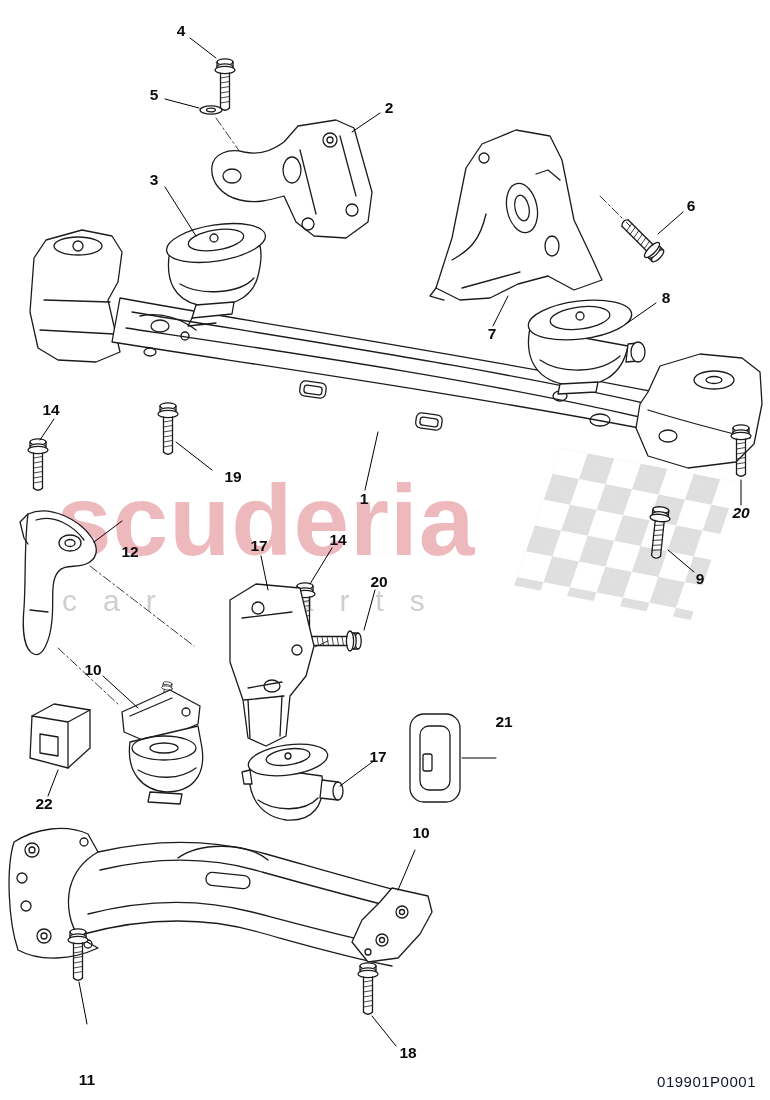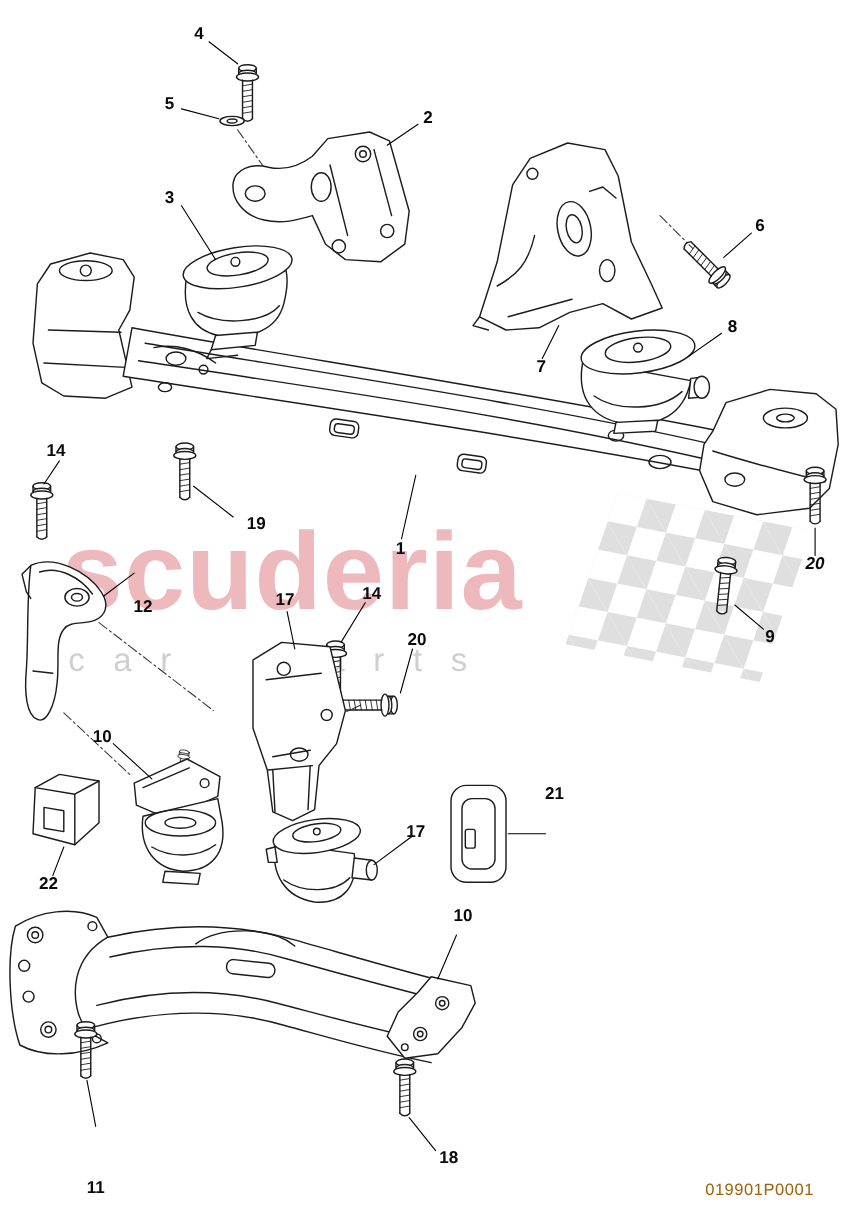--- a/index.html
+++ b/index.html
@@ -27,21 +27,21 @@
       linear-gradient(45deg,#dadada 25%,transparent 25%,transparent 75%,#dadada 75%),
       linear-gradient(45deg,#dadada 25%,transparent 25%,transparent 75%,#dadada 75%);
     background-size:54px 54px;
     background-position:0 0,27px 27px;
   }
   .callout{
     position:absolute;transform:translate(-50%,-50%);
     font-size:15.5px;font-weight:bold;color:#0a0a0a;line-height:1;
   }
   .part-code{
-    position:absolute;right:30px;bottom:10px;font-size:15px;color:#a16207;
+    position:absolute;right:14px;bottom:10px;font-size:15px;color:#0f172a;
     letter-spacing:.5px;
   }
   svg{display:block;}
 </style>
 </head>
 <body>
 
 <div class="page">
 
   <div class="layer watermark">

